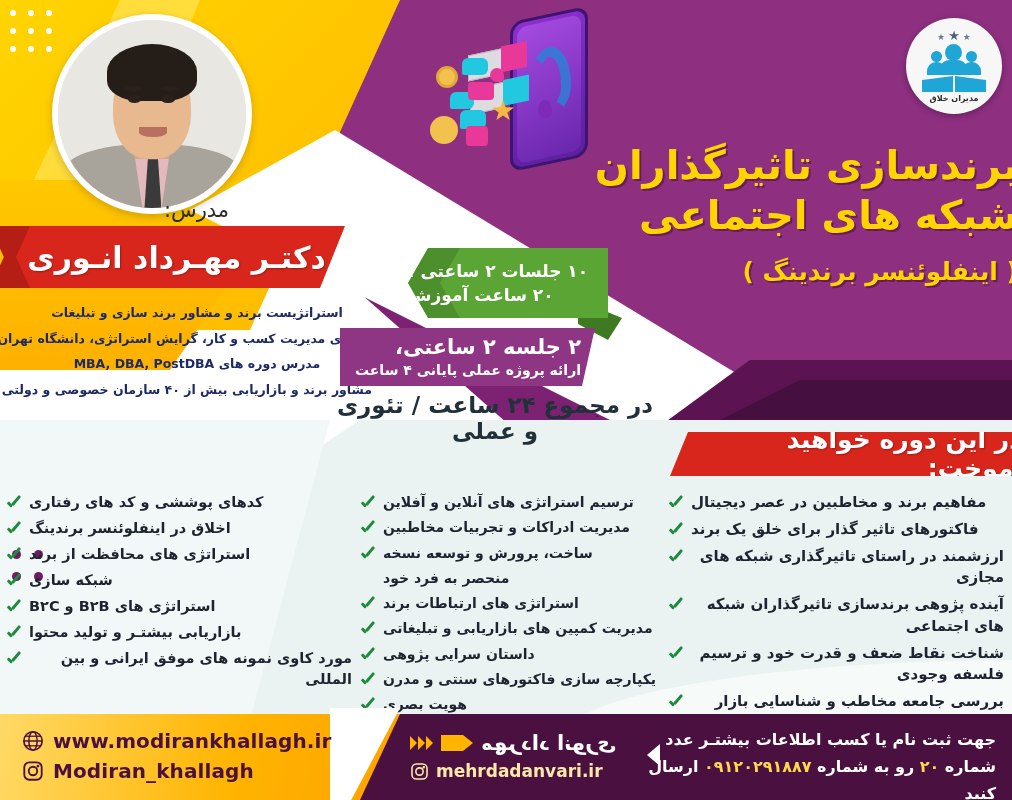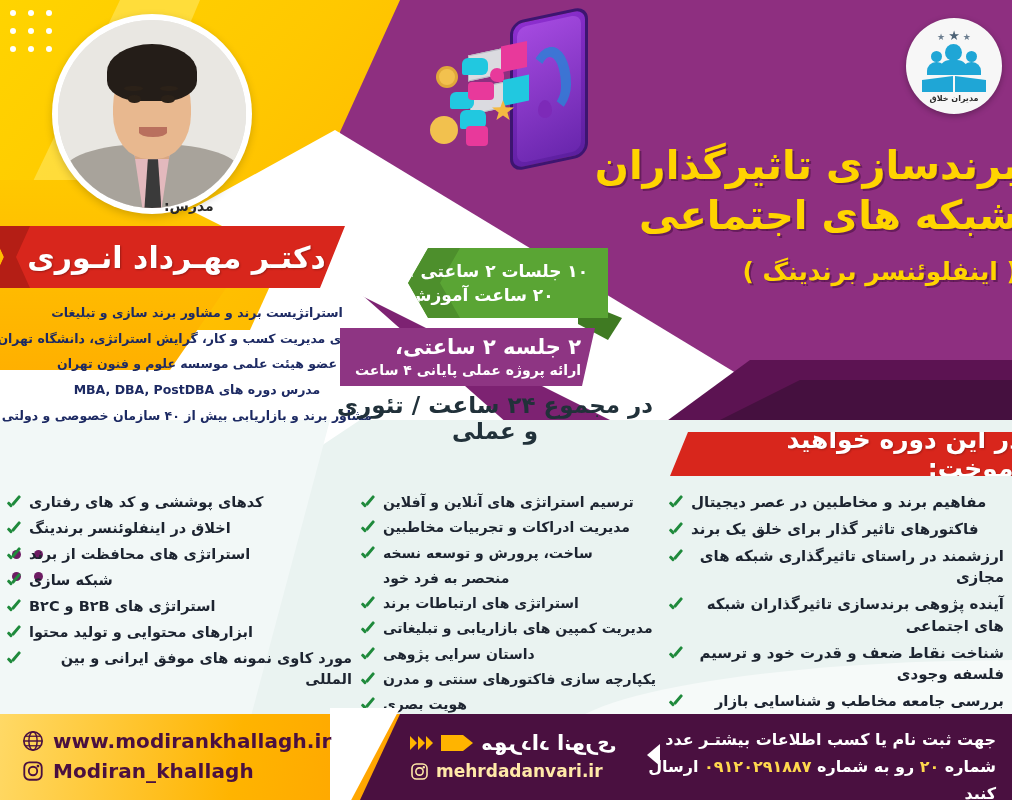--- a/index.html
+++ b/index.html
@@ -158,21 +158,21 @@
   .ph-hair{position:absolute;left:26%;top:13%;width:48%;height:30%;background:#241d18;border-radius:50% 50% 36% 36%;}
   .ph-eye{position:absolute;top:40%;width:7%;height:4%;background:#2b2118;border-radius:50%;}
   .ph-eye.l{left:37%;} .ph-eye.r{left:55%;}
   .ph-brow{position:absolute;top:35%;width:10%;height:3%;background:#2b2118;border-radius:40%;}
   .ph-brow.l{left:35%;} .ph-brow.r{left:54%;}
   .ph-mouth{position:absolute;left:43%;top:57%;width:15%;height:5%;background:#b9705e;border-radius:0 0 60% 60%;}
 
   
   .teacher-label{
     position:absolute;right:728px;top:198px;width:120px;text-align:left;
-    font-size:14px;font-weight:bold;color:#2a2a2a;
+    font-size:21px;font-weight:normal;color:#2a2a2a;
   }
 
   
   .name-banner{
     position:absolute;left:-10px;top:226px;width:355px;height:62px;
     background:#d8261c;
     clip-path:polygon(0 0, 355px 0, 330px 62px, 0 62px, 14px 31px);
   }
   .name-banner .shade{
     position:absolute;left:0;top:0;width:40px;height:62px;background:#b41e15;
@@ -446,21 +446,20 @@
   <div class="teacher-label">مدرس:</div>
 
   <div class="name-banner">
     <div class="shade"></div>
     <div class="nm">دکتـر مهـرداد انـوری</div>
   </div>
 
   <div class="creds">
     <div>استراتژیست برند و مشاور برند سازی و تبلیغات</div>
     <div>دکترای مدیریت کسب و کار، گرایش استراتژی، دانشگاه تهران</div>
-    <div>عضو هیئت علمی موسسه علوم و فنون تهران</div>
     <div>مدرس دوره های MBA, DBA, PostDBA</div>
     <div>مشاور برند و بازاریابی بیش از ۴۰ سازمان خصوصی و دولتی</div>
   </div>
 
   <div class="ribbon-green-tail"></div>
   <div class="ribbon-green">
     <div class="g-dark"></div>
     <div class="rg-txt">
       <span>۱۰ جلسات ۲ ساعتی ،</span>
       <span>۲۰ ساعت آموزش</span>
@@ -569,21 +568,21 @@
       </div>
     <div class="bullet">
         <span class="bt">شبکه سازی</span>
         <span class="chk"></span>
       </div>
     <div class="bullet">
         <span class="bt">استراتژی های B۲B و B۲C</span>
         <span class="chk"></span>
       </div>
     <div class="bullet">
-        <span class="bt">ابزارهای محتوایی و تولید محتوا</span>
+        <span class="bt">بازاریابی بیشتـر و تولید محتوا</span>
         <span class="chk"></span>
       </div>
     <div class="bullet">
         <span class="bt">مورد کاوی نمونه های موفق ایرانی و بین المللی</span>
         <span class="chk"></span>
       </div>
   </div>
 
   <div class="footer">
     <div class="footer-purple"></div>

